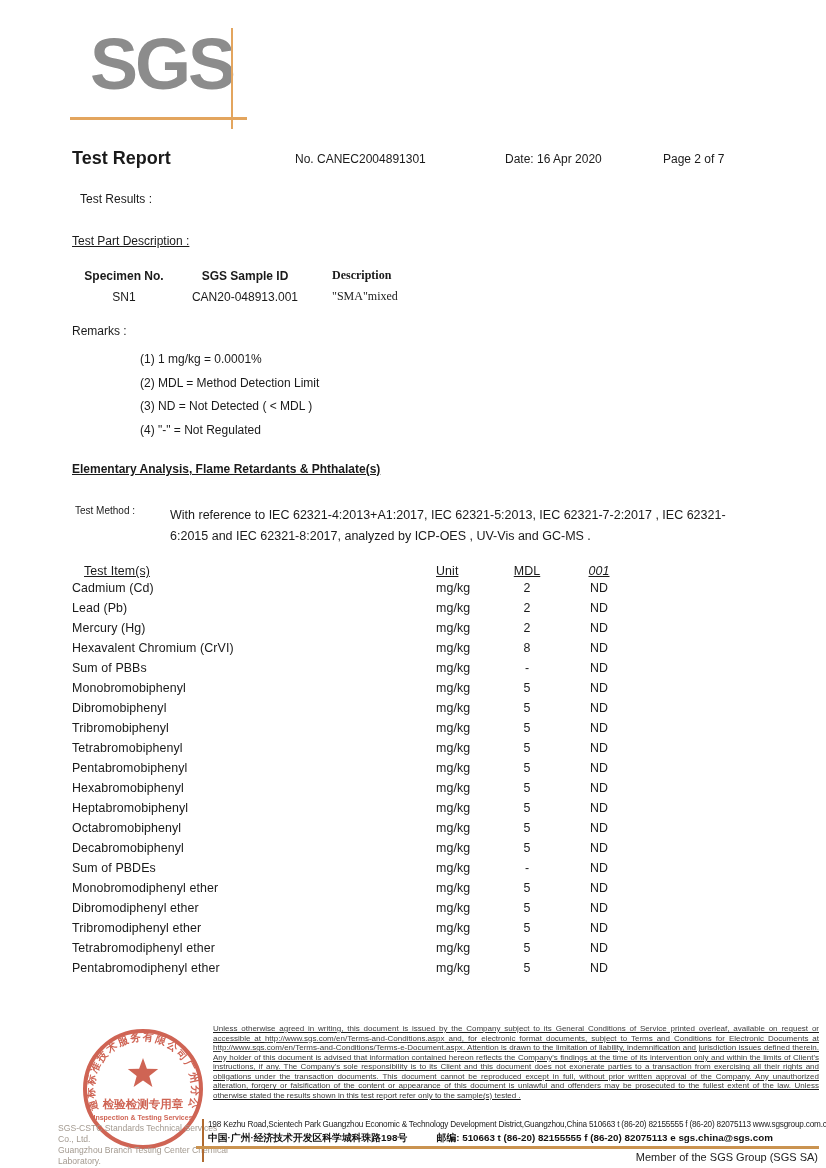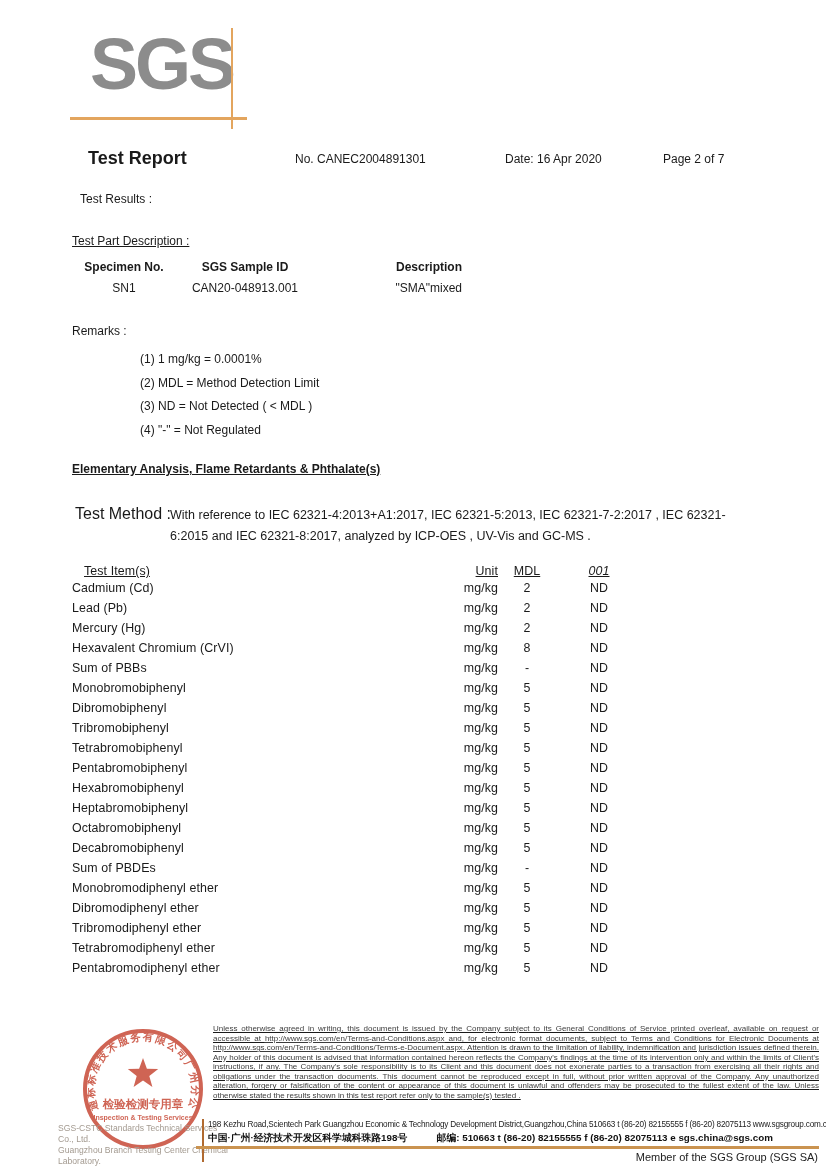--- a/index.html
+++ b/index.html
@@ -6,51 +6,51 @@
   .page{position:relative;width:826px;height:1168px;background:#ffffff;margin:0 auto;
         font-family:"Liberation Sans","DejaVu Sans",sans-serif;color:#1a1a1a;overflow:hidden;}
   .abs{position:absolute;}
 
   
   .logo-text{left:90px;top:28px;font-size:72px;font-weight:700;color:#8c8c8c;letter-spacing:-3px;line-height:1;}
   .logo-hline{left:70px;top:117px;width:177px;height:3px;background:#e3a55e;}
   .logo-vline{left:231px;top:28px;width:2px;height:101px;background:#e3a55e;}
 
   
-  .title{left:88px;top:148px;font-size:18px;font-weight:700;}
+  .title{left:72px;top:148px;font-size:18px;font-weight:700;}
   .meta{font-size:12px;top:152px;}
   .m-no{left:295px;} .m-date{left:505px;} .m-page{left:663px;}
 
   .body-line{font-size:12px;}
   .u{text-decoration:underline;}
   .t-results{left:80px;top:192px;}
   .t-partdesc{left:72px;top:234px;}
 
   
-  .spec{left:78px;top:256px;border-collapse:collapse;font-size:12px;}
+  .spec{left:78px;top:265px;border-collapse:collapse;font-size:12px;}
   .spec th{font-weight:700;height:21px;padding:0;}
   .spec td{height:21px;padding:0;margin-top:19px;}
   .spec .s0{width:92px;text-align:center;}
   .spec .s1{width:150px;text-align:center;}
-  .spec .s2{width:130px;text-align:right;padding-left:12px;}
+  .spec .s2{width:130px;text-align:left;padding-left:12px;font-family:Liberation Serif, serif;}
 
   .t-remarks{left:72px;top:324px;}
   .remarks{left:140px;top:348px;font-size:12px;line-height:23.7px;}
 
   .analysis-h{left:72px;top:462px;font-size:12px;font-weight:700;text-decoration:underline;}
 
-  .tm-label{left:75px;top:505px;font-size:16px;}
+  .tm-label{left:75px;top:505px;font-size:10px;}
   .tm-text{left:170px;top:505px;width:574px;font-size:12.5px;line-height:21px;}
 
   
   .results{left:72px;top:556px;border-collapse:collapse;font-size:12.4px;letter-spacing:.1px;}
   .results th,.results td{padding:0;height:20px;font-weight:400;}
   .results th{vertical-align:bottom;height:22px;}
   .results .c0{width:352px;text-align:left;}
-  .results .c1{width:62px;text-align:right;}
+  .results .c1{width:62px;text-align:left;}
   .results .c2{width:58px;text-align:center;}
   .results .c3{width:86px;text-align:center;}
   .results th.c0{padding-left:12px;}
   .hdr-001{font-style:italic;}
 
   
   .stamp{left:80px;top:1026px;}
   .company{left:58px;top:1123px;width:170px;font-size:8.6px;line-height:11px;color:#a39a90;}
   .legal-wrap{left:213px;top:1024px;width:606px;text-decoration:underline;}
   .legal{font-size:8px;line-height:9.55px;text-align:justify;color:#3c3c3c;}

